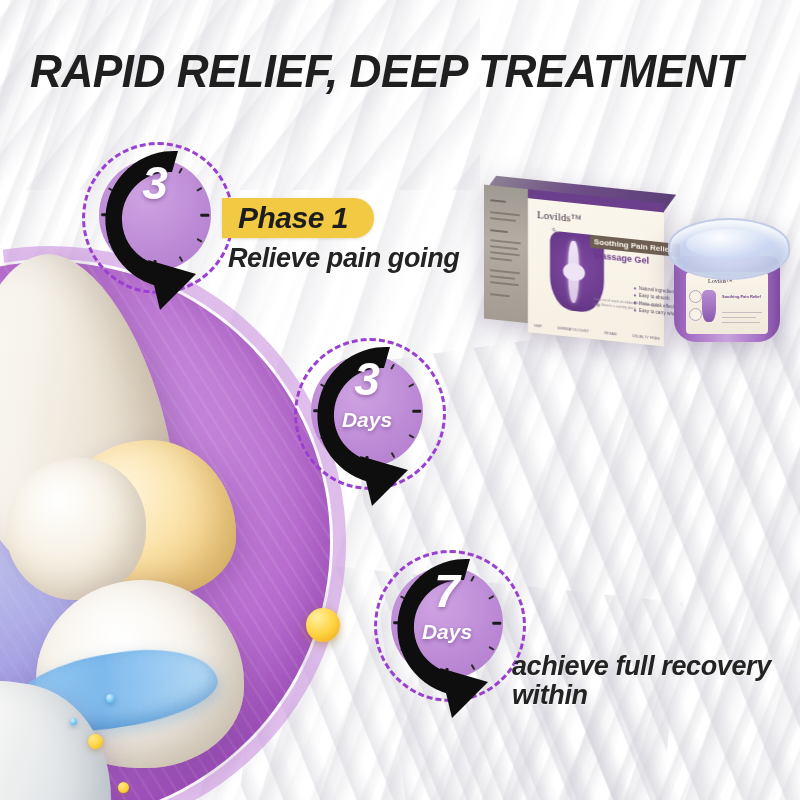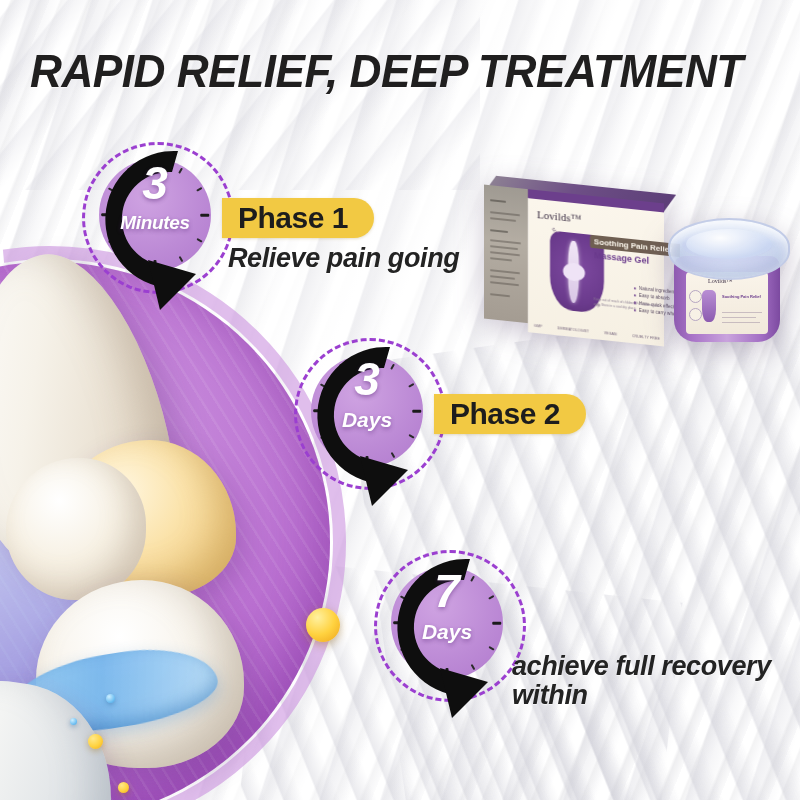--- a/index.html
+++ b/index.html
@@ -150,21 +150,21 @@
     text-shadow:0 2px 4px rgba(80,30,110,.45);
   }
   .badge-unit.wide{font-size:19px;letter-spacing:-.3px;}
   .phase-banner{
     position:absolute;height:40px;display:flex;align-items:center;
     padding:0 26px 0 16px;
     background:#f2c943;border-radius:0 22px 22px 0;
     box-shadow:0 1px 3px rgba(140,110,20,.22);
   }
   .phase-banner span{
-    font-size:30px;font-weight:bold;color:#1d1d1d;letter-spacing:-.5px;
+    font-size:30px;font-weight:bold;font-style:italic;color:#1d1d1d;letter-spacing:-.5px;
     white-space:nowrap;
   }
   .phase-desc{
     position:absolute;font-size:27px;font-weight:bold;font-style:italic;
     color:#232323;letter-spacing:-.4px;line-height:1.06;white-space:nowrap;
     text-shadow:0 1px 0 rgba(255,255,255,.55);
   }
   .phase-desc.wrap{white-space:normal;width:300px;}
 
   
@@ -329,21 +329,20 @@
           </div>
         <div class="tick minor" style="transform:rotate(330deg)">
             <i></i>
           </div>
       </div>
       <svg class="arrow-svg" viewBox="0 0 168 178">
         <path d="M104 17 A68 68 0 1 0 96 154 L92 132 A46 46 0 1 1 98 38 Z" fill="#0e0e0e"></path>
         <path d="M74 126 L122 140 L86 176 Z" fill="#0e0e0e"></path>
       </svg>
       <div class="badge-num">3</div>
-      <div class="badge-unit wide">Minutes</div>
     </div>
     <div class="phase-banner" style="left:142px;top:58px;">
       <span>Phase 1</span>
     </div>
     <div class="phase-desc" style="left:148px;top:104px;">Relieve pain going</div>
   </div>
 
   <div class="phase" style="left:292px;top:336px;width:500px;height:170px;">
     <div class="badge">
       <div class="dash-ring"></div>
@@ -384,23 +383,20 @@
         <div class="tick minor" style="transform:rotate(330deg)">
             <i></i>
           </div>
       </div>
       <svg class="arrow-svg" viewBox="0 0 168 178">
         <path d="M104 17 A68 68 0 1 0 96 154 L92 132 A46 46 0 1 1 98 38 Z" fill="#0e0e0e"></path>
         <path d="M74 126 L122 140 L86 176 Z" fill="#0e0e0e"></path>
       </svg>
       <div class="badge-num">3</div>
       <div class="badge-unit">Days</div>
-    </div>
-    <div class="phase-banner" style="left:142px;top:58px;">
-      <span>Phase 2</span>
     </div>
   </div>
 
   <div class="phase" style="left:372px;top:548px;width:420px;height:190px;">
     <div class="badge">
       <div class="dash-ring"></div>
       <div class="clock-face">
         <div class="tick" style="transform:rotate(0deg)">
             <i></i>
           </div>

